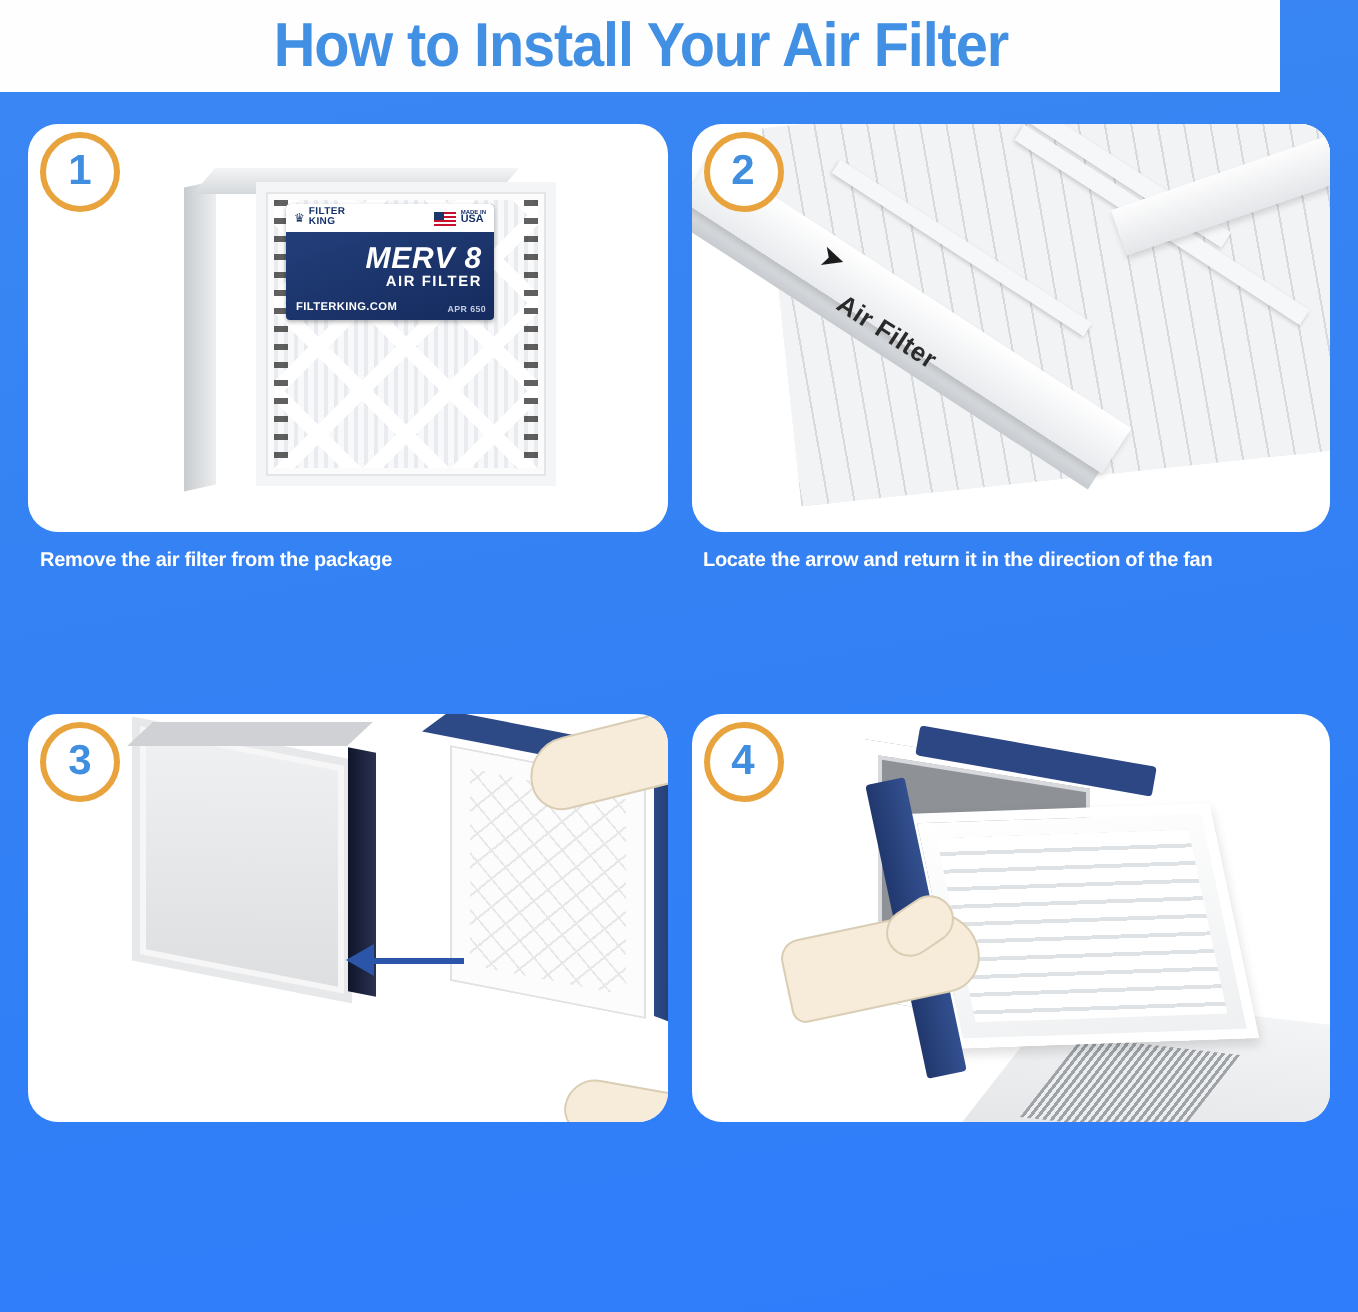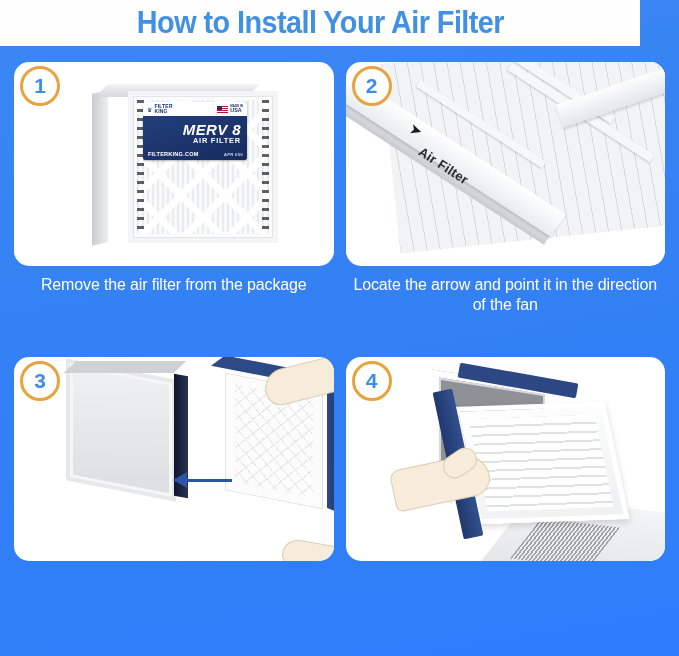--- a/index.html
+++ b/index.html
@@ -38,22 +38,22 @@
   }
   .badge{
     position:absolute;left:6px;top:4px;z-index:6;
     width:40px;height:40px;border-radius:50%;
     background:#ffffff;border:3px solid #e8a33d;
     box-sizing:border-box;
     display:flex;align-items:center;justify-content:center;
     font-weight:bold;font-size:21px;color:#3f8ee0;
   }
   .caption{
-    margin-top:9px;text-align:center;color:#ffffff;
-    font-weight:normal;font-size:16px;line-height:1.28;
+    margin-top:9px;text-align:left;color:#ffffff;
+    font-weight:bold;font-size:10px;line-height:1.28;
     padding:0 6px;letter-spacing:-.15px;
   }
   .art{position:absolute;inset:0;}
   
   .p1-wrap{position:absolute;left:78px;top:22px;width:166px;height:163px;}
   .p1-side{
     position:absolute;left:0;top:8px;width:16px;height:152px;
     background:linear-gradient(90deg,#c9ccce,#eceef0);
     transform:skewY(-12deg);
   }
@@ -340,21 +340,21 @@
           <div class="p2-brace p2-b2"></div>
           <div class="p2-brace p2-b3"></div>
           <div class="p2-edge"></div>
           <div class="p2-frame2"></div>
           <div class="p2-frame"></div>
           <div class="p2-arrow">➤</div>
           <div class="p2-text">Air Filter</div>
         </div>
         <div class="badge">2</div>
       </div>
-      <div class="caption">Locate the arrow and point it in the direction of the fan</div>
+      <div class="caption">Locate the arrow and return it in the direction of the fan</div>
     </div>
 
     <div class="step">
       <div class="card">
         <div class="art">
           <div class="p3-unit"></div>
           <div class="p3-unit-top"></div>
           <div class="p3-unit-dark"></div>
           <div class="p3-arrow"></div>
           <div class="p3-filter">

